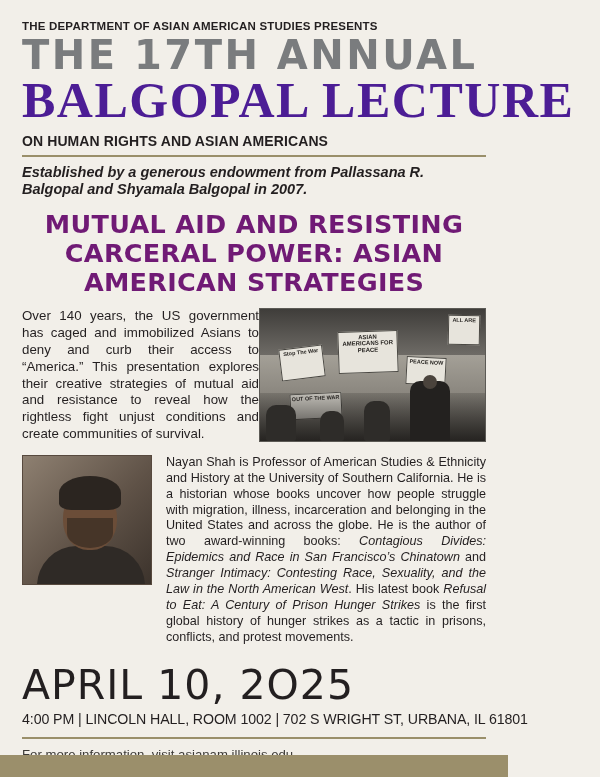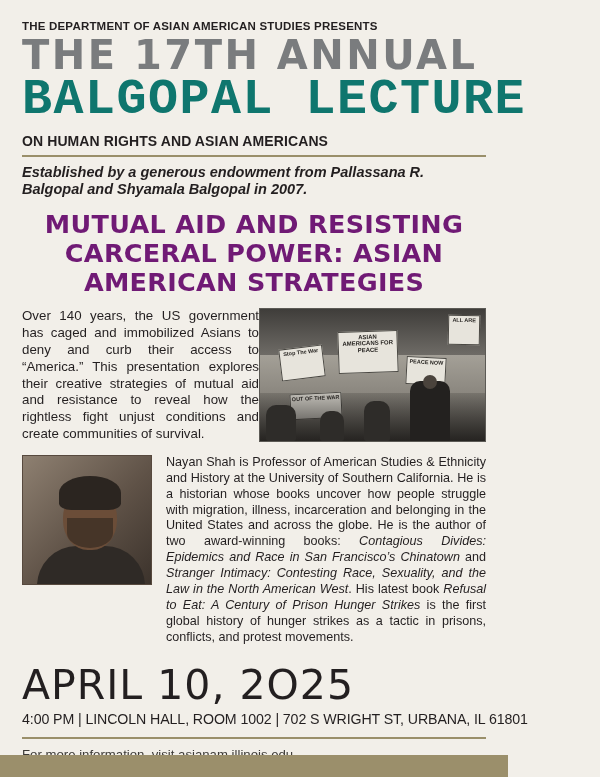--- a/index.html
+++ b/index.html
@@ -34,26 +34,26 @@
     font-family: "DejaVu Sans", sans-serif;
     font-weight: bold;
     font-size: 40px;
     line-height: 0.98;
     letter-spacing: 2.5px;
     color: #7a7c7e;
     margin: 2px 0 0 0;
     white-space: nowrap;
   }
   .title-line2 {
-    font-family: Liberation Mono, monospace;
+    font-family: Liberation Serif, serif;
     font-weight: bold;
     font-size: 50px;
     line-height: 1.0;
     letter-spacing: 1.5px;
-    color: #0f766e;
+    color: #4c1d95;
     margin: 0 0 4px 0;
     white-space: nowrap;
   }
   .subtitle-small {
     font-size: 14px;
     font-weight: bold;
     letter-spacing: 0.1px;
     margin: 8px 0 6px 0;
   }
   .rule {

